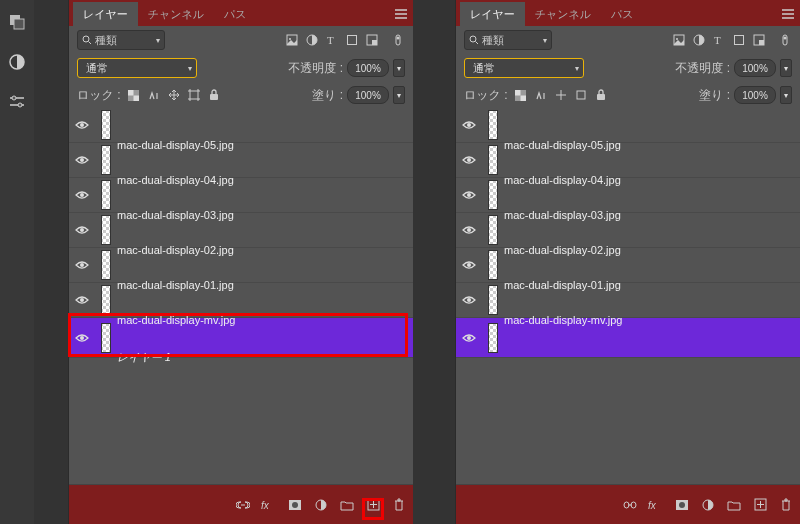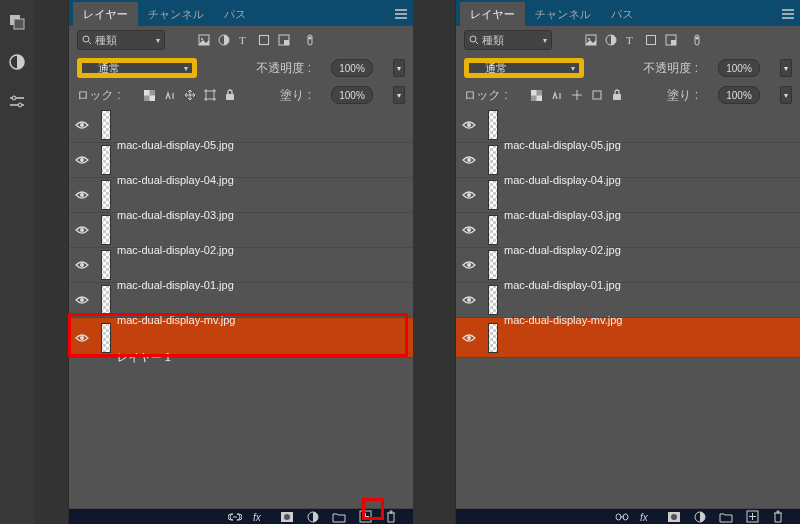--- a/index.html
+++ b/index.html
@@ -37,21 +37,21 @@
   }
   .panel {
     flex: 1;
     background: #535353;
     display: flex;
     flex-direction: column;
     border-left: 1px solid #2b2b2b;
   }
   .tabs {
     display: flex;
-    background: #0c4a6e;
+    background: #7f1d1d;
     height: 26px;
     align-items: flex-end;
     padding-left: 4px;
     font-size: 11px;
   }
   .tab {
     padding: 5px 10px 4px;
     color: #aaa;
     cursor: pointer;
   }
@@ -63,21 +63,22 @@
     margin-left: auto;
     width: 24px; height: 24px;
     display: flex; align-items: center; justify-content: center;
     color: #ccc;
     cursor: pointer;
   }
   .filter-row, .blend-row, .lock-row {
     display: flex;
     align-items: center;
     padding: 4px 8px;
-    gap: 20px;
+    gap: 4px;
+    justify-content: space-between;
   }
   .search-box {
     background: #434343;
     border: 1px solid #333;
     border-radius: 3px;
     width: 88px;
     height: 20px;
     display: flex;
     align-items: center;
     padding: 0 4px;
@@ -92,26 +93,26 @@
   }
   .filter-icons {
     display: flex;
     gap: 6px;
     margin-left: 12px;
     color: #ccc;
   }
   .filter-icons .ic { width: 14px; height: 14px; display: flex; align-items: center; justify-content: center; cursor: pointer; }
   .select {
     background: #434343;
-    border: 5px solid #eab308;
+    border: 1px solid #eab308;
     border-radius: 3px;
     height: 20px;
     display: flex;
     align-items: center;
-    padding: 0 4px 0 16px;
+    padding: 0 4px 0 8px;
     gap: 4px;
     font-size: 11px;
   }
   .blend-row .blend-select { width: 120px; }
   .pct-box {
     background: #434343;
     border: 1px solid #333;
     border-radius: 8px;
     height: 18px;
     width: 42px;
@@ -138,47 +139,48 @@
   }
   .layer {
     display: flex;
     align-items: center;
     height: 35px;
     border-bottom: 1px solid #494949;
     padding-left: 4px;
     gap: 6px;
   }
   .layer.selected {
-    background: #c2410c;
+    background: #6d28d9;
     height: 40px;
+    font-style: italic;
   }
   .eye {
     width: 18px; height: 18px;
     display: flex; align-items: center; justify-content: center;
     color: #ddd;
     cursor: pointer;
     margin-right: 4px;
   }
   .thumb {
     width: 10px;
     height: 30px;
     background: repeating-conic-gradient(#ccc 0% 25%, #fff 0% 50%) 50% / 6px 6px;
     border: 1px solid #333;
   }
   .lname { font-size: 11px; color: #eee; margin-top: 40px; }
   .underline-red { border-bottom: 2px solid #d00; padding-bottom: 1px; }
   .hl-red { position: absolute; border: 3px solid #e00; pointer-events: none; }
   .bottom-bar {
-    height: 16px;
-    background: #0f172a;
+    height: 40px;
+    background: #7f1d1d;
     border-top: 1px solid #444;
     display: flex;
     align-items: center;
     justify-content: flex-end;
-    padding-right: 14px;
+    padding-right: 6px;
     gap: 10px;
   }
   .bottom-bar .bi {
     width: 16px; height: 16px;
     display: flex; align-items: center; justify-content: center;
     color: #ccc;
     cursor: pointer;
   }
   svg { display: block; }
 </style>

